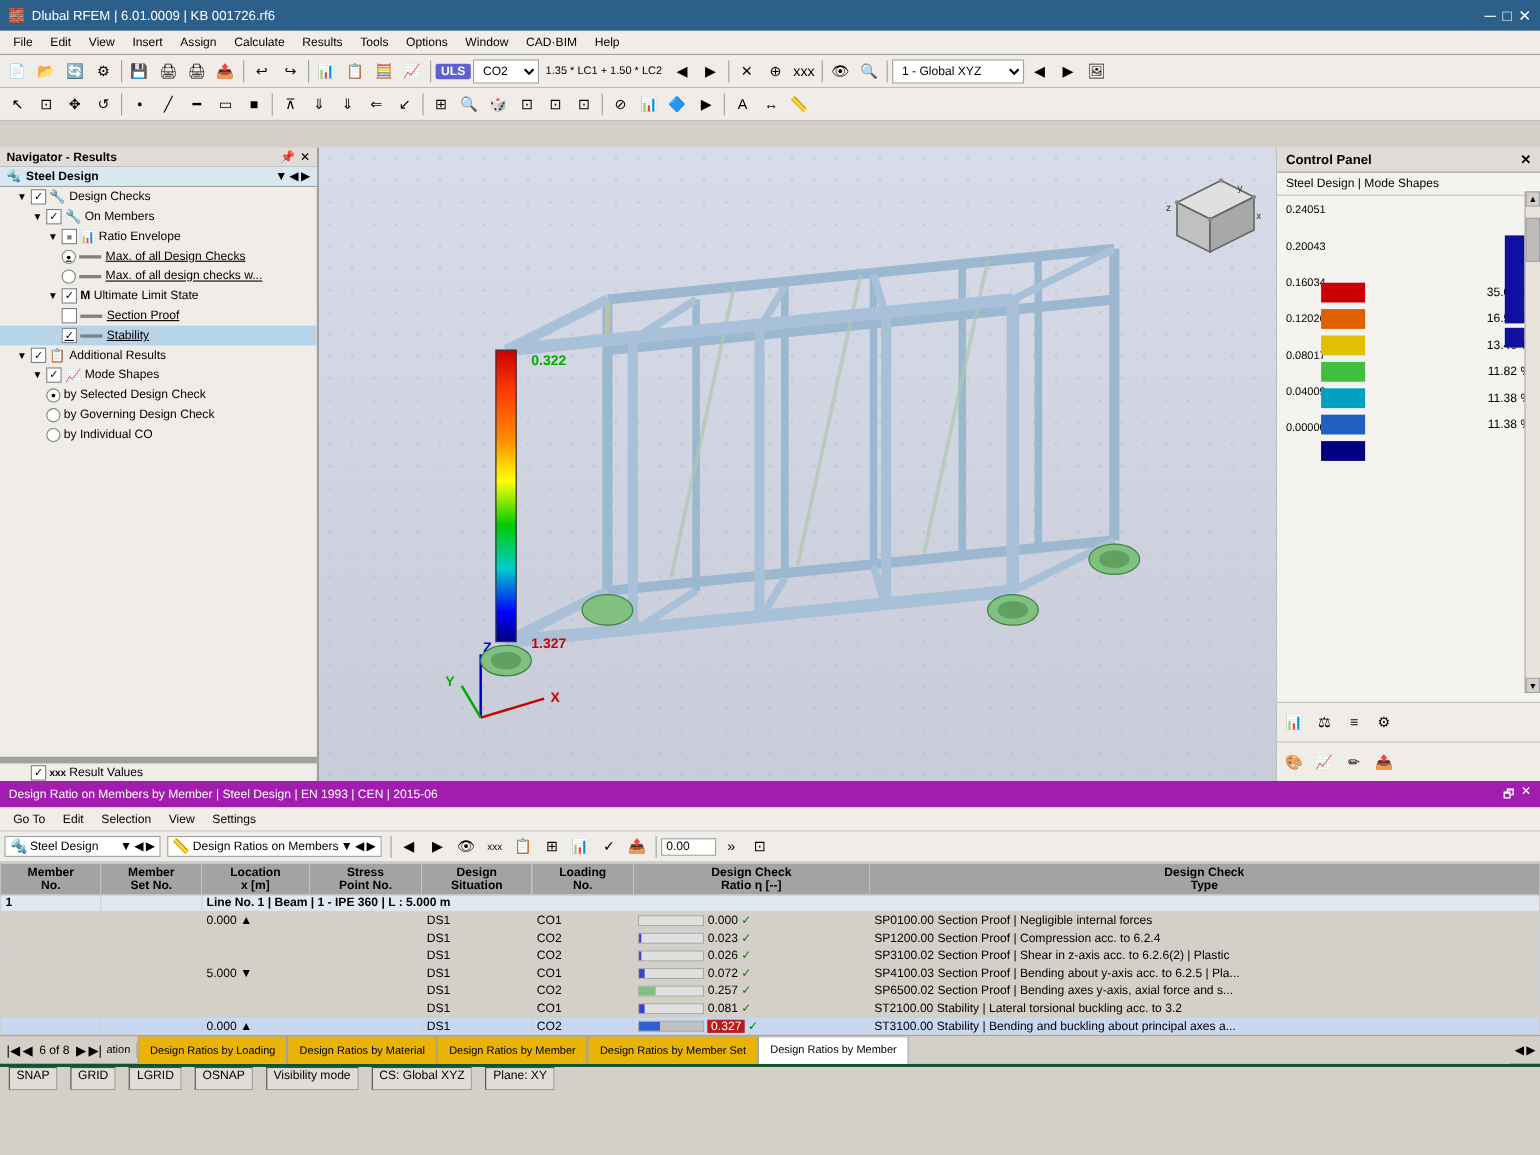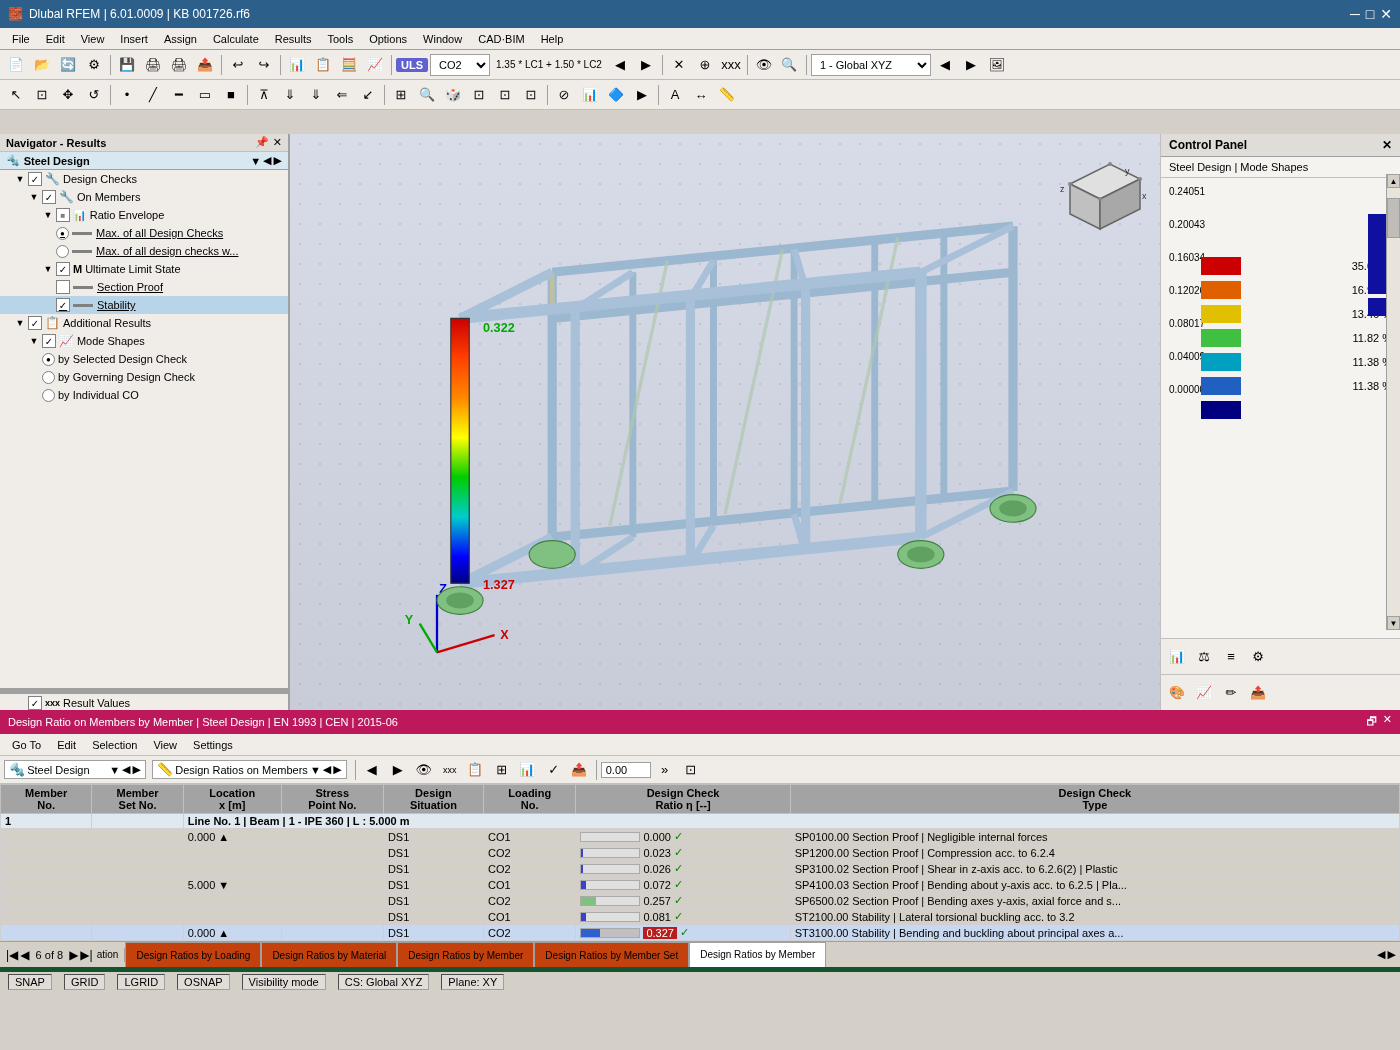--- a/index.html
+++ b/index.html
@@ -51,33 +51,33 @@
     #cp-header { background: #e0ddd8; padding: 4px 8px; font-weight: bold; font-size: 12px; border-bottom: 1px solid #a0a0a0; display: flex; justify-content: space-between; align-items: center; }
     #cp-subtitle { padding: 4px 8px; font-size: 11px; border-bottom: 1px solid #c0c0c0; }
     #cp-legend { flex: 1; padding: 8px; }
     .legend-row { display: flex; align-items: center; margin-bottom: 6px; font-size: 11px; }
     .legend-color { width: 40px; height: 18px; margin-right: 6px; flex-shrink: 0; }
     .legend-pct { text-align: right; flex: 1; }
     #cp-legend-val { padding: 4px 8px 2px; }
     .legend-val-row { display: flex; justify-content: space-between; font-size: 10px; margin-bottom: 3px; }
     #cp-toolbar { height: 36px; border-top: 1px solid #c0c0c0; display: flex; align-items: center; padding: 0 4px; gap: 3px; }
     #cp-toolbar2 { height: 36px; border-top: 1px solid #c0c0c0; display: flex; align-items: center; padding: 0 4px; gap: 3px; }
-    #results-titlebar { background: #be185d; color: white; height: 24px; display: flex; align-items: center; justify-content: space-between; padding: 0 8px; font-size: 11px; }
+    #results-titlebar { background: #a21caf; color: white; height: 24px; display: flex; align-items: center; justify-content: space-between; padding: 0 8px; font-size: 11px; }
     #results-menubar { background: #f0ede8; height: 22px; display: flex; align-items: center; padding: 0 4px; gap: 0; border-bottom: 1px solid #c0c0c0; }
     #results-menubar .menu-item { padding: 2px 8px; cursor: pointer; }
     #results-toolbar { background: #f0ede8; height: 28px; display: flex; align-items: center; padding: 2px 4px; border-bottom: 1px solid #c0c0c0; gap: 2px; }
     #results-table-container { flex: 1; overflow-y: auto; overflow-x: auto; }
     #results-table { width: 100%; border-collapse: collapse; font-size: 11px; }
     #results-table th { background: #a3a3a3; border: 1px solid #c0c0c0; padding: 2px 4px; text-align: center; font-weight: bold; white-space: nowrap; position: sticky; top: 0; z-index: 2; }
     #results-table td { border: 1px solid #d0d0d0; padding: 1px 4px; white-space: nowrap; }
     .check-pass { color: #008000; }
     .tab-bar { display: flex; background: #d4d0c8; border-top: 1px solid #a0a0a0; height: 26px; overflow-x: auto; }
-    .tab { padding: 3px 10px; border: 1px solid #a0a0a0; border-bottom: none; background: #c2410c; cursor: pointer; font-size: 10px; white-space: nowrap; display: flex; align-items: center; }
+    .tab { padding: 3px 10px; border: 1px solid #a0a0a0; border-bottom: none; background: #eab308; cursor: pointer; font-size: 10px; white-space: nowrap; display: flex; align-items: center; }
     .tab.active { background: white; border-bottom: 1px solid white; }
-    #results-statusbar { background: #d4d0c8; height: 24px; display: flex; align-items: center; padding: 0 8px; font-size: 11px; gap: 12px; border-top: 5px solid #14532d; }
+    #results-statusbar { background: #d4d0c8; height: 24px; display: flex; padding: 0 8px; font-size: 11px; gap: 12px; border-top: 3px solid #14532d; }
     .status-item { padding: 1px 6px; border: 1px inset #a0a0a0; background: #e0ddd8; }
     
     
     #scene-3d { width: 100%; height: 100%; background: linear-gradient(180deg, #d8dce8 0%, #c8ccd8 100%); position: relative; }
     .grid-dots { position: absolute; inset: 0; background-image: radial-gradient(circle, #a0a4b0 1px, transparent 1px); background-size: 20px 20px; opacity: 0.4; }
     
     
     #cube-widget { position: absolute; top: 10px; right: 10px; width: 100px; height: 100px; }
     
     

